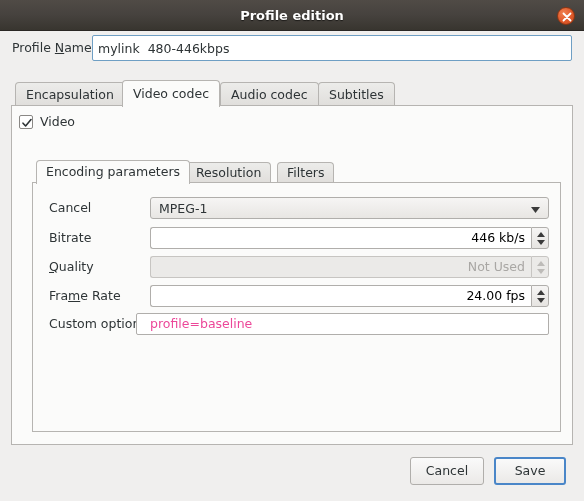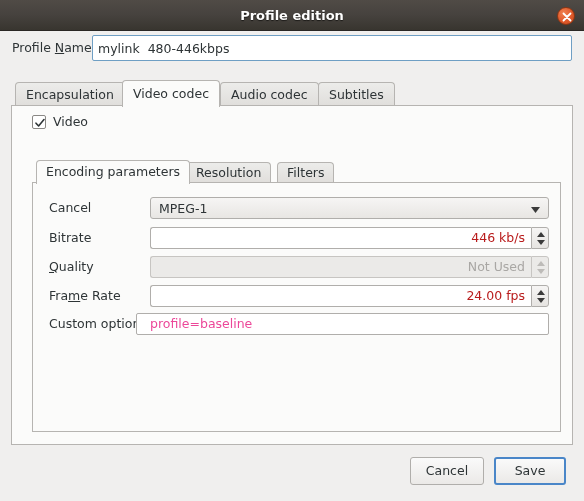--- a/index.html
+++ b/index.html
@@ -166,21 +166,21 @@
   .spin-entry {
     position: absolute; left: 0; top: 0;
     width: 381px; height: 22px;
     background: #ffffff;
     border: 1px solid #b0aeab;
     border-right: none;
     border-radius: 3px 0 0 3px;
     text-align: right;
     line-height: 20px;
     padding-right: 6px;
-    font-size: 12.5px; color: #b91c1c;
+    font-size: 12.5px; color: #000000;
     overflow: hidden;
   }
   .spin-btns {
     position: absolute; right: 0; top: 0;
     width: 18px; height: 22px;
     background: linear-gradient(to bottom, #f6f5f4 0%, #e6e4e1 100%);
     border: 1px solid #b0aeab;
     border-radius: 0 3px 3px 0;
     cursor: pointer;
   }
@@ -244,21 +244,21 @@
   <div class="notebook-outer">
     <div class="tabrow">
       <div class="tab" style="left:4px;">Encapsulation</div>
       <div class="tab active" style="left:111px;">Video codec</div>
       <div class="tab" style="left:209px;">Audio codec</div>
       <div class="tab" style="left:307px;">Subtitles</div>
     </div>
 
     <div class="tabbody-outer">
 
-      <div class="chk-row" style="left:20px; top:8px;">
+      <div class="chk-row" style="left:7px; top:8px;">
         <span class="chkbox">
           <svg width="12" height="12" viewBox="0 0 12 12">
             <path d="M2 6.2 L4.6 9 L10 2.6" stroke="#2e3436" stroke-width="1.6" fill="none" stroke-linecap="round" stroke-linejoin="round"></path>
           </svg>
         </span>
         <span class="chk-label">Video</span>
       </div>
 
       <div class="video-frame">
 

